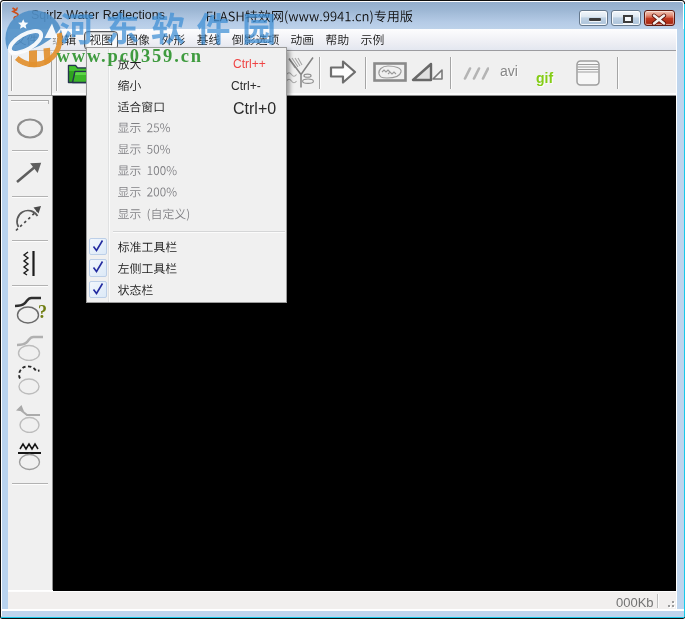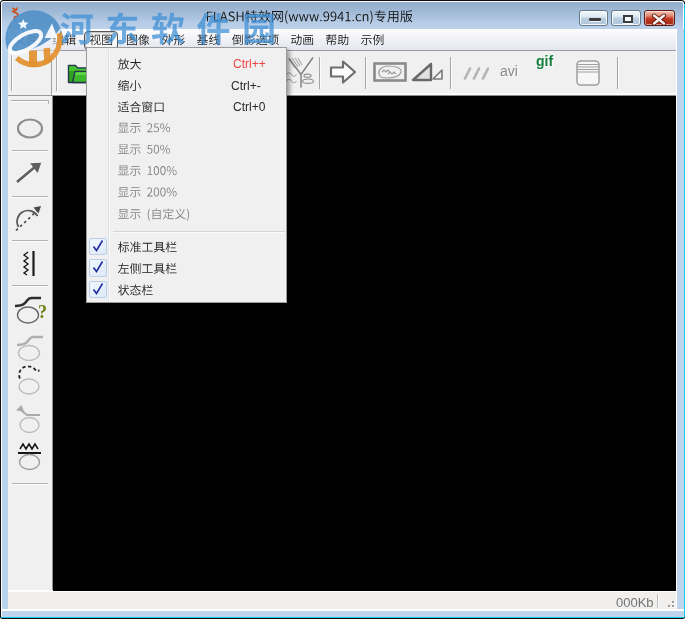--- a/index.html
+++ b/index.html
@@ -14,20 +14,21 @@
 <div class="ab" style="left:2px;top:29px;width:6px;height:582px;background:#b9d3ee"></div>
 
 <div class="ab" style="left:677px;top:29px;width:6.5px;height:582px;background:#bfd5ed"></div>
 
 <div class="ab" style="left:683.5px;top:4px;width:1px;height:613px;background:#18c8e8"></div>
 
 <div class="ab" style="left:2px;top:609px;width:682px;height:2px;background:#fff"></div>
 <div class="ab" style="left:2px;top:611px;width:682px;height:5.5px;background:#bfd4ed"></div>
 <div class="ab" style="left:1px;top:616.5px;width:683px;height:1.5px;background:#18c8e8"></div>
 
+<div class="ab" style="left:31px;top:7.5px;font-size:12.4px;color:#1a1a1a;letter-spacing:0.1px">Sqirlz Water Reflections</div>
 <svg class="ab" style="left:0;top:0;overflow:visible" width="1" height="1">
       <path transform="translate(205.67,21.18) scale(0.013050,-0.013050)" d="M102 0L185 0L185 334L467 334L467 404L185 404L185 662L518 662L518 732L102 732ZM648 0L1055 0L1055 70L731 70L731 732L648 732ZM1088 0L1171 0L1245 230L1519 230L1592 0L1680 0L1429 732L1338 732ZM1267 296L1305 415C1332 498 1356 577 1380 663L1384 663C1409 577 1432 498 1460 415L1498 296ZM1987 -13C2138 -13 2232 77 2232 192C2232 302 2166 351 2081 388L1975 433C1919 457 1853 485 1853 560C1853 629 1909 672 1995 672C2064 672 2119 645 2163 602L2208 655C2158 707 2083 745 1995 745C1865 745 1769 665 1769 554C1769 447 1850 397 1918 368L2024 321C2094 290 2149 265 2149 185C2149 111 2088 60 1988 60C1910 60 1836 96 1783 153L1734 96C1796 29 1883 -13 1987 -13ZM2378 0L2461 0L2461 350L2814 350L2814 0L2897 0L2897 732L2814 732L2814 422L2461 422L2461 732L2378 732ZM3456 214C3505 165 3559 96 3581 49L3634 84C3610 130 3556 197 3506 245ZM3642 839L3642 727L3443 727L3443 664L3642 664L3642 530L3385 530L3385 467L3765 467L3765 342L3400 342L3400 279L3765 279L3765 7C3765 -7 3761 -11 3745 -12C3728 -13 3674 -13 3611 -11C3621 -30 3630 -59 3633 -78C3709 -78 3761 -77 3790 -67C3821 -56 3830 -36 3830 7L3830 279L3949 279L3949 342L3830 342L3830 467L3954 467L3954 530L3706 530L3706 664L3908 664L3908 727L3706 727L3706 839ZM3099 762C3090 636 3070 506 3039 422C3054 416 3081 401 3092 392C3108 439 3122 500 3133 566L3212 566L3212 316L3046 266L3061 199L3212 248L3212 -78L3276 -78L3276 269L3383 305L3378 367L3276 335L3276 566L3375 566L3375 631L3276 631L3276 837L3212 837L3212 631L3143 631C3148 670 3152 711 3156 751ZM4171 600C4138 523 4088 442 4036 386C4050 376 4074 355 4084 345C4136 405 4192 498 4229 583ZM4335 575C4379 522 4426 450 4445 402L4499 434C4479 480 4430 551 4386 602ZM4201 816C4230 778 4262 727 4277 691L4058 691L4058 630L4509 630L4509 691L4284 691L4336 716C4321 750 4288 801 4256 839ZM4138 363C4179 323 4222 277 4262 230C4206 132 4131 53 4039 -4C4053 -15 4077 -40 4087 -53C4173 6 4246 84 4305 178C4349 123 4386 69 4409 25L4463 68C4436 117 4391 177 4339 238C4368 295 4392 357 4412 424L4349 436C4334 384 4316 335 4294 289C4259 328 4223 366 4188 399ZM4651 592L4827 592C4806 452 4774 335 4723 238C4680 323 4649 419 4627 522ZM4645 840C4615 662 4565 491 4484 381C4498 370 4521 344 4530 332C4551 362 4570 395 4588 431C4613 337 4645 251 4685 175C4626 88 4546 20 4440 -30C4454 -42 4478 -68 4486 -81C4584 -30 4661 34 4720 115C4773 34 4837 -32 4915 -77C4926 -60 4947 -36 4963 -23C4881 19 4813 88 4759 174C4825 285 4866 422 4892 592L4951 592L4951 655L4669 655C4684 711 4697 770 4708 830ZM5193 542C5239 486 5289 420 5334 354C5294 246 5240 155 5169 87C5184 79 5211 59 5221 49C5285 115 5335 197 5375 293C5408 243 5436 196 5456 157L5501 200C5477 245 5442 301 5400 361C5429 443 5450 534 5467 633L5405 641C5393 564 5377 491 5356 423C5317 477 5275 531 5235 579ZM5483 542C5530 484 5578 417 5622 350C5582 240 5527 147 5452 79C5467 71 5493 51 5505 42C5570 107 5622 190 5662 287C5698 228 5729 172 5749 126L5797 164C5773 219 5734 287 5688 357C5716 440 5737 532 5753 631L5692 638C5680 561 5665 488 5645 421C5607 475 5567 528 5528 576ZM5088 778L5088 -76L5156 -76L5156 713L5844 713L5844 14C5844 -4 5837 -10 5819 -11C5800 -11 5736 -12 5668 -9C5679 -28 5690 -57 5695 -75C5784 -76 5837 -74 5868 -64C5899 -53 5911 -31 5911 14L5911 778ZM6238 -195L6288 -172C6202 -31 6159 139 6159 310C6159 481 6202 650 6288 792L6238 816C6146 666 6091 505 6091 310C6091 113 6146 -47 6238 -195ZM6509 0L6603 0L6683 300C6698 352 6710 402 6721 457L6726 457C6740 402 6750 353 6764 301L6846 0L6946 0L7094 540L7015 540L6933 219C6920 168 6910 120 6898 70L6894 70C6881 120 6869 168 6856 219L6768 540L6686 540L6598 219C6585 168 6573 120 6561 70L6556 70C6546 120 6535 168 6524 219L6439 540L6356 540ZM7301 0L7395 0L7475 300C7490 352 7502 402 7513 457L7518 457C7532 402 7542 353 7556 301L7638 0L7738 0L7886 540L7807 540L7725 219C7712 168 7702 120 7690 70L7686 70C7673 120 7661 168 7648 219L7560 540L7478 540L7390 219C7377 168 7365 120 7353 70L7348 70C7338 120 7327 168 7316 219L7231 540L7148 540ZM8093 0L8187 0L8267 300C8282 352 8294 402 8305 457L8310 457C8324 402 8334 353 8348 301L8430 0L8530 0L8678 540L8599 540L8517 219C8504 168 8494 120 8482 70L8478 70C8465 120 8453 168 8440 219L8352 540L8270 540L8182 219C8169 168 8157 120 8145 70L8140 70C8130 120 8119 168 8108 219L8023 540L7940 540ZM8840 -13C8873 -13 8901 13 8901 51C8901 91 8873 117 8840 117C8806 117 8778 91 8778 51C8778 13 8806 -13 8840 -13ZM9205 -13C9341 -13 9468 99 9468 400C9468 629 9366 745 9225 745C9113 745 9019 649 9019 509C9019 358 9097 279 9219 279C9283 279 9344 315 9391 370C9384 135 9299 55 9203 55C9155 55 9110 76 9079 112L9033 60C9073 18 9127 -13 9205 -13ZM9390 441C9339 369 9282 340 9232 340C9141 340 9096 408 9096 509C9096 611 9152 681 9225 681C9324 681 9381 595 9390 441ZM9754 -13C9890 -13 10017 99 10017 400C10017 629 9915 745 9774 745C9662 745 9568 649 9568 509C9568 358 9646 279 9768 279C9832 279 9893 315 9940 370C9933 135 9848 55 9752 55C9704 55 9659 76 9628 112L9582 60C9622 18 9676 -13 9754 -13ZM9939 441C9888 369 9831 340 9781 340C9690 340 9645 408 9645 509C9645 611 9701 681 9774 681C9873 681 9930 595 9939 441ZM10412 0L10489 0L10489 204L10589 204L10589 269L10489 269L10489 732L10402 732L10091 257L10091 204L10412 204ZM10412 269L10178 269L10355 531C10375 566 10395 603 10413 637L10418 637C10415 601 10412 543 10412 508ZM10711 0L11104 0L11104 69L10955 69L10955 732L10892 732C10855 709 10808 693 10744 682L10744 629L10875 629L10875 69L10711 69ZM11305 -13C11338 -13 11366 13 11366 51C11366 91 11338 117 11305 117C11271 117 11243 91 11243 51C11243 13 11271 -13 11305 -13ZM11743 -13C11808 -13 11870 14 11917 56L11881 111C11847 80 11801 55 11750 55C11646 55 11576 141 11576 269C11576 398 11651 485 11752 485C11797 485 11832 465 11864 436L11907 489C11869 524 11820 554 11749 554C11612 554 11492 450 11492 269C11492 91 11601 -13 11743 -13ZM12039 0L12121 0L12121 396C12177 453 12218 483 12275 483C12350 483 12382 437 12382 333L12382 0L12464 0L12464 343C12464 481 12412 554 12299 554C12225 554 12169 513 12117 461L12114 461L12106 540L12039 540ZM12641 -195C12733 -47 12788 113 12788 310C12788 505 12733 666 12641 816L12591 792C12677 650 12720 481 12720 310C12720 139 12677 -31 12591 -172ZM13312 840L13278 723L13019 723L13019 659L13258 659L13218 534L12939 534L12939 469L13196 469C13173 402 13151 340 13131 290L13184 289L13201 289L13601 289C13542 229 13463 152 13392 86C13320 114 13245 139 13179 158L13140 109C13293 63 13488 -19 13585 -78L13627 -21C13584 4 13525 32 13460 59C13553 149 13657 252 13730 326L13679 356L13667 352L13224 352L13265 469L13808 469L13808 534L13287 534L13327 659L13736 659L13736 723L13347 723L13379 830ZM14036 768L14036 404C14036 263 14026 86 13915 -39C13930 -47 13956 -70 13966 -83C14043 3 14078 119 14092 231L14352 231L14352 -69L14419 -69L14419 231L14699 231L14699 17C14699 -2 14692 -8 14673 -9C14653 -9 14585 -10 14512 -8C14522 -26 14533 -55 14536 -73C14631 -74 14689 -73 14721 -62C14754 -51 14765 -29 14765 17L14765 768ZM14102 703L14352 703L14352 534L14102 534ZM14699 703L14699 534L14419 534L14419 703ZM14102 470L14352 470L14352 294L14098 294C14101 332 14102 370 14102 404ZM14699 470L14699 294L14419 294L14419 470ZM14989 819L14989 420C14989 267 14980 89 14912 -41C14928 -49 14950 -69 14961 -81C15020 23 15041 154 15048 287L15194 287L15194 -77L15256 -77L15256 347L15050 347L15051 420L15051 499L15318 499L15318 559L15227 559L15227 841L15165 841L15165 559L15051 559L15051 819ZM15739 481C15716 362 15675 261 15622 179C15571 264 15534 367 15511 481ZM15366 769L15366 422C15366 273 15356 89 15279 -45C15295 -53 15320 -71 15333 -82C15418 60 15430 255 15430 422L15430 481L15456 481C15483 345 15524 224 15583 125C15528 57 15464 6 15393 -26C15407 -39 15425 -64 15434 -80C15504 -45 15567 5 15622 69C15669 6 15727 -44 15796 -80C15807 -63 15827 -39 15842 -26C15770 7 15710 57 15661 121C15733 225 15785 362 15810 535L15770 546L15759 544L15430 544L15430 715C15568 727 15720 747 15826 773L15783 830C15684 804 15512 781 15366 769Z" fill="#111111"></path>
     </svg>
 <svg class="ab" style="left:10.5px;top:6.5px" width="11" height="14" viewBox="0 0 11 14">
 <path d="M1.5 1 L5 3 L2 4.5 L6 6.5 C8 7.5 7 9.5 5 9.5 C3 9.5 2.5 11.5 4 13" stroke="#cc4f1c" stroke-width="1.7" fill="none"></path>
 <path d="M6.5 0.5 L5 3.2" stroke="#cc4f1c" stroke-width="1.4" fill="none"></path>
 </svg>
 <div class="ab" style="left:578.5px;top:9.5px;width:29.5px;height:16.5px;border:1px solid #65788c;border-radius:3px;background:linear-gradient(#f2f7fb,#dfe9f2 40%,#c0d2e4 50%,#b0c6dc 85%,#bccfe2);box-shadow:inset 0 0 0 1px rgba(255,255,255,0.85)"></div>
 <div class="ab" style="left:611px;top:9.5px;width:30px;height:16.5px;border:1px solid #65788c;border-radius:3px;background:linear-gradient(#f2f7fb,#dfe9f2 40%,#c0d2e4 50%,#b0c6dc 85%,#bccfe2);box-shadow:inset 0 0 0 1px rgba(255,255,255,0.85)"></div>
 <div class="ab" style="left:643.5px;top:9.5px;width:31px;height:16.5px;border:1px solid #5e1a10;border-radius:3px;background:linear-gradient(#f3c7b6 0%,#e2927d 30%,#d26048 46%,#c23a22 52%,#aa2c16 85%,#c24935);box-shadow:inset 0 0 0 1px rgba(255,255,255,0.45)"></div>
@@ -111,21 +112,21 @@
 <path d="M22 17 L31 17 L31 8 Z" fill="#f4f4f4" stroke="#7a7a7a" stroke-width="1.6" stroke-linejoin="round"></path>
 </svg>
 <div class="ab" style="left:450px;top:57px;width:1px;height:32px;background:#a5a5a5"></div>
     <div class="ab" style="left:451px;top:57px;width:1px;height:32px;background:#fcfcfc"></div>
 <svg class="ab" style="left:463px;top:66.5px" width="26" height="13" viewBox="0 0 26 13">
 <g stroke="#b4b4b4" stroke-width="2.6" fill="none" stroke-linecap="round">
 <path d="M7 1.5 L2 11.5 M16 1.5 L11 11.5 M25 1.5 L20 11.5"></path>
       </g>
     </svg>
 <div class="ab" style="left:500px;top:62.5px;font-size:14px;font-weight:normal;color:#878787;letter-spacing:0px;text-shadow:1px 1px 0 #fcfcfc">avi</div>
-<div class="ab" style="left:536px;top:53px;font-size:14px;font-weight:bold;color:#15803d;letter-spacing:0px;text-shadow:1px 1px 0 #fcfcfc">gif</div>
+<div class="ab" style="left:536px;top:70px;font-size:14px;font-weight:bold;color:#84cc16;letter-spacing:0px;text-shadow:1px 1px 0 #fcfcfc">gif</div>
 <svg class="ab" style="left:576px;top:60px" width="24" height="26" viewBox="0 0 24 26">
 <rect x="1" y="1" width="22" height="24" rx="3.5" fill="#f6f6f6" stroke="#9e9e9e" stroke-width="1.5"></rect>
 <path d="M1.5 4.5 h21 M1.5 7 h21 M1.5 9.5 h21 M1.5 12 h21" stroke="#9e9e9e" stroke-width="1"></path>
 </svg>
 <div class="ab" style="left:617px;top:57px;width:1px;height:32px;background:#a5a5a5"></div>
     <div class="ab" style="left:618px;top:57px;width:1px;height:32px;background:#fcfcfc"></div>
 <div class="ab" style="left:8px;top:96px;width:43.5px;height:494px;background:#f0f0f0"></div>
 <div class="ab" style="left:51.5px;top:96px;width:1px;height:494px;background:#8e8e8e"></div>
 <div class="ab" style="left:11px;top:99.5px;width:38px;height:1px;background:#aaaaaa"></div>
 <div class="ab" style="left:11px;top:100.5px;width:38px;height:1px;background:#fdfdfd"></div>
@@ -197,21 +198,21 @@
       <path transform="translate(117.68,68.60) scale(0.011900,-0.011900)" d="M209 822C229 780 252 722 261 685L323 707C312 741 289 797 267 840ZM45 675L45 611L167 611L167 401C167 257 152 96 27 -34C43 -46 65 -64 77 -78C211 64 231 234 231 401L231 410L377 410C370 128 362 28 345 6C338 -6 329 -8 315 -8C299 -8 260 -7 217 -3C227 -21 233 -48 235 -66C277 -69 320 -69 344 -66C370 -64 386 -56 402 -35C428 -1 434 109 441 440C442 450 442 473 442 473L231 473L231 611L490 611L490 675ZM621 588L820 588C799 454 767 342 717 248C671 344 639 456 617 578ZM616 839C585 666 529 499 448 393C463 381 489 357 500 344C528 382 554 428 577 478C601 368 634 268 678 183C618 96 538 28 431 -22C444 -36 464 -65 471 -80C573 -28 652 38 714 120C768 36 836 -31 922 -76C932 -59 954 -33 969 -20C879 22 809 92 754 181C819 290 860 424 887 588L960 588L960 651L641 651C658 708 672 767 684 828ZM1467 837C1466 758 1467 656 1451 548L1063 548L1063 480L1439 480C1398 287 1297 88 1044 -22C1062 -36 1084 -60 1095 -77C1346 37 1454 237 1501 436C1579 201 1711 16 1906 -76C1918 -57 1939 -29 1956 -14C1762 68 1628 253 1558 480L1941 480L1941 548L1522 548C1536 655 1537 756 1538 837Z" fill="#1f1f1f"></path>
     </svg>
 <div class="ab" style="left:233px;top:57.1px;font-size:12px;color:#ef4444">Ctrl++</div>
 <svg class="ab" style="left:0;top:0;overflow:visible" width="1" height="1">
       <path transform="translate(117.50,90.01) scale(0.011900,-0.011900)" d="M46 50L62 -13C145 18 252 60 355 99L344 156C233 115 122 74 46 50ZM63 424C77 431 100 437 214 450C173 383 135 329 119 309C90 272 69 246 49 244C56 227 66 198 69 184C86 196 115 205 317 255C315 269 313 293 314 310L161 276C231 366 300 476 359 587L305 617C288 581 269 544 249 509L131 498C190 586 248 698 293 807L233 834C193 713 120 582 98 548C76 514 60 490 42 486C50 469 60 438 63 424ZM560 404L560 -77L618 -77L618 -29L859 -29L859 -72L920 -72L920 404L734 404L763 511L934 511L934 567L545 567L545 511L696 511C690 476 681 437 673 404ZM592 821C606 796 622 766 634 740L369 740L369 581L431 581L431 683L885 683L885 595L949 595L949 740L703 740C690 770 668 810 647 841ZM474 612C448 506 390 374 315 290C326 280 344 259 352 247C376 273 398 303 419 336L419 -78L478 -78L478 447C501 497 520 549 534 597ZM618 165L859 165L859 26L618 26ZM618 220L618 349L859 349L859 220ZM1469 824L1469 17C1469 -3 1461 -9 1441 -10C1420 -11 1349 -11 1274 -9C1286 -28 1298 -60 1302 -79C1396 -79 1457 -77 1492 -66C1526 -55 1540 -34 1540 18L1540 824ZM1710 571C1797 428 1879 240 1902 122L1974 151C1948 271 1863 454 1774 595ZM1207 588C1181 453 1124 281 1034 174C1052 166 1081 150 1097 138C1189 250 1248 430 1281 576Z" fill="#1f1f1f"></path>
     </svg>
 <div class="ab" style="left:231px;top:78.5px;font-size:12px;color:#2a2a2a">Ctrl+-</div>
 <svg class="ab" style="left:0;top:0;overflow:visible" width="1" height="1">
       <path transform="translate(117.51,111.43) scale(0.011900,-0.011900)" d="M65 765C120 716 183 646 212 600L265 641C235 686 169 754 115 801ZM451 342L813 342L813 170L451 170ZM245 481L41 481L41 419L180 419L180 102C137 84 89 44 41 -5L83 -60C137 3 187 55 223 55C245 55 276 25 318 1C387 -39 473 -49 592 -49C687 -49 866 -44 940 -39C942 -20 952 11 959 28C862 18 712 11 593 11C483 11 398 17 334 54C292 78 268 99 245 108ZM387 398L387 114L880 114L880 398L667 398L667 531L952 531L952 591L667 591L667 729C752 741 831 756 891 773L858 830C739 792 523 768 349 754C356 739 364 716 366 700C439 704 521 711 600 720L600 591L305 591L305 531L600 531L600 398ZM1518 841C1417 686 1233 550 1042 475C1060 460 1079 435 1090 417C1144 440 1197 468 1248 500L1248 449L1753 449L1753 511L1265 511C1355 569 1438 640 1505 717C1626 589 1761 502 1920 425C1929 446 1950 470 1967 485C1803 557 1660 642 1545 766L1577 811ZM1198 322L1198 -76L1265 -76L1265 -18L1744 -18L1744 -73L1814 -73L1814 322ZM1265 45L1265 261L1744 261L1744 45ZM2370 673C2295 610 2186 558 2091 530L2127 479C2230 512 2339 572 2421 640ZM2580 634C2682 589 2811 518 2874 471L2918 514C2850 563 2721 630 2621 672ZM2435 574C2419 545 2392 504 2367 472L2167 472L2167 -80L2234 -80L2234 -36L2776 -36L2776 -75L2845 -75L2845 472L2438 472C2461 498 2485 529 2506 559ZM2234 16L2234 420L2776 420L2776 16ZM2365 225C2407 208 2453 186 2498 164C2432 123 2354 95 2278 79C2288 67 2301 48 2308 34C2393 55 2477 88 2548 137C2600 107 2647 77 2679 52L2715 92C2684 116 2640 143 2591 169C2639 211 2679 261 2705 322L2669 339L2658 337L2421 337C2432 355 2442 373 2450 391L2396 399C2374 350 2332 290 2274 244C2287 238 2305 223 2316 211C2345 236 2370 263 2391 291L2629 291C2607 254 2578 222 2543 195C2494 219 2444 242 2398 260ZM2430 826C2443 804 2457 777 2467 752L2079 752L2079 597L2146 597L2146 697L2850 697L2850 600L2920 600L2920 752L2547 752C2534 781 2516 816 2499 843ZM3131 732L3131 -53L3200 -53L3200 34L3801 34L3801 -47L3873 -47L3873 732ZM3200 102L3200 665L3801 665L3801 102Z" fill="#1f1f1f"></path>
     </svg>
-<div class="ab" style="left:233px;top:99.9px;font-size:12px;color:#2a2a2a">Ctrl+0</div>
+<div class="ab" style="left:233px;top:99.9px;font-size:16px;color:#2a2a2a">Ctrl+0</div>
 <svg class="ab" style="left:0;top:0;overflow:visible" width="1" height="1">
       <path transform="translate(117.50,132.19) scale(0.011900,-0.011900)" d="M238 572L764 572L764 462L238 462ZM238 734L764 734L764 625L238 625ZM173 789L173 407L832 407L832 789ZM823 326C789 263 727 176 680 121L733 95C780 150 838 230 881 300ZM127 296C170 232 220 143 243 91L298 118C275 169 223 256 181 319ZM574 365L574 33L420 33L420 365L357 365L357 33L42 33L42 -31L959 -31L959 33L638 33L638 365ZM1240 351C1196 236 1121 125 1037 53C1054 44 1085 24 1098 12C1179 89 1259 209 1309 332ZM1686 322C1760 226 1837 96 1864 12L1931 42C1901 127 1822 254 1747 348ZM1150 762L1150 696L1852 696L1852 762ZM1061 519L1061 453L1465 453L1465 13C1465 -3 1459 -8 1441 -9C1422 -10 1357 -9 1287 -7C1298 -28 1309 -57 1312 -77C1400 -77 1458 -76 1492 -66C1525 -54 1537 -34 1537 12L1537 453L1940 453L1940 519ZM2491 0L2945 0L2945 70L2734 70C2697 70 2653 67 2614 64C2793 233 2909 382 2909 531C2909 661 2829 745 2699 745C2608 745 2545 702 2486 638L2535 592C2576 641 2629 678 2690 678C2784 678 2829 614 2829 528C2829 401 2726 253 2491 48ZM3254 -13C3375 -13 3491 78 3491 237C3491 399 3392 471 3271 471C3225 471 3191 459 3157 440L3177 662L3455 662L3455 732L3105 732L3082 392L3127 364C3169 392 3201 408 3251 408C3346 408 3408 343 3408 234C3408 125 3336 55 3247 55C3160 55 3106 95 3064 138L3023 84C3072 35 3140 -13 3254 -13ZM3748 284C3848 284 3912 368 3912 516C3912 662 3848 745 3748 745C3648 745 3584 662 3584 516C3584 368 3648 284 3748 284ZM3748 335C3688 335 3647 398 3647 516C3647 634 3688 694 3748 694C3809 694 3849 634 3849 516C3849 398 3809 335 3748 335ZM3768 -13L3826 -13L4231 745L4173 745ZM4254 -13C4353 -13 4418 70 4418 219C4418 365 4353 448 4254 448C4154 448 4090 365 4090 219C4090 70 4154 -13 4254 -13ZM4254 38C4193 38 4152 100 4152 219C4152 337 4193 396 4254 396C4314 396 4355 337 4355 219C4355 100 4314 38 4254 38Z" fill="#7f7f83"></path>
     </svg>
 <svg class="ab" style="left:0;top:0;overflow:visible" width="1" height="1">
       <path transform="translate(117.50,153.59) scale(0.011900,-0.011900)" d="M238 572L764 572L764 462L238 462ZM238 734L764 734L764 625L238 625ZM173 789L173 407L832 407L832 789ZM823 326C789 263 727 176 680 121L733 95C780 150 838 230 881 300ZM127 296C170 232 220 143 243 91L298 118C275 169 223 256 181 319ZM574 365L574 33L420 33L420 365L357 365L357 33L42 33L42 -31L959 -31L959 33L638 33L638 365ZM1240 351C1196 236 1121 125 1037 53C1054 44 1085 24 1098 12C1179 89 1259 209 1309 332ZM1686 322C1760 226 1837 96 1864 12L1931 42C1901 127 1822 254 1747 348ZM1150 762L1150 696L1852 696L1852 762ZM1061 519L1061 453L1465 453L1465 13C1465 -3 1459 -8 1441 -9C1422 -10 1357 -9 1287 -7C1298 -28 1309 -57 1312 -77C1400 -77 1458 -76 1492 -66C1525 -54 1537 -34 1537 12L1537 453L1940 453L1940 519ZM2705 -13C2826 -13 2942 78 2942 237C2942 399 2843 471 2722 471C2676 471 2642 459 2608 440L2628 662L2906 662L2906 732L2556 732L2533 392L2578 364C2620 392 2652 408 2702 408C2797 408 2859 343 2859 234C2859 125 2787 55 2698 55C2611 55 2557 95 2515 138L2474 84C2523 35 2591 -13 2705 -13ZM3270 -13C3407 -13 3494 113 3494 369C3494 622 3407 745 3270 745C3132 745 3046 622 3046 369C3046 113 3132 -13 3270 -13ZM3270 53C3183 53 3124 152 3124 369C3124 583 3183 680 3270 680C3356 680 3415 583 3415 369C3415 152 3356 53 3270 53ZM3748 284C3848 284 3912 368 3912 516C3912 662 3848 745 3748 745C3648 745 3584 662 3584 516C3584 368 3648 284 3748 284ZM3748 335C3688 335 3647 398 3647 516C3647 634 3688 694 3748 694C3809 694 3849 634 3849 516C3849 398 3809 335 3748 335ZM3768 -13L3826 -13L4231 745L4173 745ZM4254 -13C4353 -13 4418 70 4418 219C4418 365 4353 448 4254 448C4154 448 4090 365 4090 219C4090 70 4154 -13 4254 -13ZM4254 38C4193 38 4152 100 4152 219C4152 337 4193 396 4254 396C4314 396 4355 337 4355 219C4355 100 4314 38 4254 38Z" fill="#7f7f83"></path>
     </svg>
 <svg class="ab" style="left:0;top:0;overflow:visible" width="1" height="1">
       <path transform="translate(117.50,174.99) scale(0.011900,-0.011900)" d="M238 572L764 572L764 462L238 462ZM238 734L764 734L764 625L238 625ZM173 789L173 407L832 407L832 789ZM823 326C789 263 727 176 680 121L733 95C780 150 838 230 881 300ZM127 296C170 232 220 143 243 91L298 118C275 169 223 256 181 319ZM574 365L574 33L420 33L420 365L357 365L357 33L42 33L42 -31L959 -31L959 33L638 33L638 365ZM1240 351C1196 236 1121 125 1037 53C1054 44 1085 24 1098 12C1179 89 1259 209 1309 332ZM1686 322C1760 226 1837 96 1864 12L1931 42C1901 127 1822 254 1747 348ZM1150 762L1150 696L1852 696L1852 762ZM1061 519L1061 453L1465 453L1465 13C1465 -3 1459 -8 1441 -9C1422 -10 1357 -9 1287 -7C1298 -28 1309 -57 1312 -77C1400 -77 1458 -76 1492 -66C1525 -54 1537 -34 1537 12L1537 453L1940 453L1940 519ZM2536 0L2929 0L2929 69L2780 69L2780 732L2717 732C2680 709 2633 693 2569 682L2569 629L2700 629L2700 69L2536 69ZM3270 -13C3407 -13 3494 113 3494 369C3494 622 3407 745 3270 745C3132 745 3046 622 3046 369C3046 113 3132 -13 3270 -13ZM3270 53C3183 53 3124 152 3124 369C3124 583 3183 680 3270 680C3356 680 3415 583 3415 369C3415 152 3356 53 3270 53ZM3819 -13C3956 -13 4043 113 4043 369C4043 622 3956 745 3819 745C3681 745 3595 622 3595 369C3595 113 3681 -13 3819 -13ZM3819 53C3732 53 3673 152 3673 369C3673 583 3732 680 3819 680C3905 680 3964 583 3964 369C3964 152 3905 53 3819 53ZM4297 284C4397 284 4461 368 4461 516C4461 662 4397 745 4297 745C4197 745 4133 662 4133 516C4133 368 4197 284 4297 284ZM4297 335C4237 335 4196 398 4196 516C4196 634 4237 694 4297 694C4358 694 4398 634 4398 516C4398 398 4358 335 4297 335ZM4317 -13L4375 -13L4780 745L4722 745ZM4803 -13C4902 -13 4967 70 4967 219C4967 365 4902 448 4803 448C4703 448 4639 365 4639 219C4639 70 4703 -13 4803 -13ZM4803 38C4742 38 4701 100 4701 219C4701 337 4742 396 4803 396C4863 396 4904 337 4904 219C4904 100 4863 38 4803 38Z" fill="#7f7f83"></path>
     </svg>
 <svg class="ab" style="left:0;top:0;overflow:visible" width="1" height="1">
@@ -257,12 +258,13 @@
 <path d="M24 41 L32 40.2 L32 57 L24 57 Z"></path>
 <path d="M38.5 38.5 L45 37.7 L46 54.5 L39.5 55.5 Z"></path>
 </g>
 <path d="M47 13.5 L52.5 28 L39.5 28 Z" fill="#fbfcfd" fill-opacity="0.95"></path>
 </g>
 <path d="M18.2 9.2 l1.5 3.3 3.6 0.35 -2.7 2.4 0.8 3.6 -3.2 -1.9 -3.2 1.9 0.8 -3.6 -2.7 -2.4 3.6 -0.35 Z" fill="#ffffff" fill-opacity="0.96"></path>
 </svg>
 <svg class="ab" style="left:0;top:0;overflow:visible" width="1" height="1">
       <path transform="translate(59.82,41.41) scale(0.034000,-0.034000)" d="M20 473C79 442 166 394 208 365L274 465C230 492 141 536 85 562ZM47 3L149 -78C209 20 272 134 325 239L237 319C177 203 101 78 47 3ZM65 750C124 716 207 666 248 635L316 726L316 674L776 674L776 64C776 42 768 35 744 34C718 34 629 33 550 38C569 5 591 -53 596 -88C708 -88 782 -86 831 -67C879 -47 897 -11 897 62L897 674L970 674L970 791L316 791L316 734C272 763 189 807 133 836ZM359 569L359 130L467 130L467 197L690 197L690 569ZM467 462L580 462L580 304L467 304ZM1572 260C1535 169 1469 76 1398 18C1427 0 1476 -38 1499 -59C1571 9 1646 119 1692 227ZM2004 212C2073 134 2156 26 2191 -43L2301 14C2262 84 2175 187 2105 261ZM1411 722L1411 607L1617 607C1587 557 1560 519 1545 501C1513 459 1491 435 1462 427C1478 392 1499 330 1506 305C1515 315 1569 321 1623 321L1829 321L1829 57C1829 43 1824 39 1807 39C1790 38 1736 39 1684 41C1702 7 1722 -47 1728 -82C1801 -82 1858 -79 1898 -59C1939 -39 1951 -6 1951 55L1951 321L2225 321L2226 437L1951 437L1951 565L1829 565L1829 437L1649 437C1688 488 1728 546 1766 607L2272 607L2272 722L1832 722C1848 752 1864 782 1878 812L1745 859C1726 812 1704 766 1681 722ZM3249 850C3231 697 3193 550 3126 459C3152 444 3202 409 3222 391C3260 446 3291 518 3316 600L3522 600C3511 537 3498 474 3487 430L3583 407C3606 480 3631 592 3650 692L3570 711L3552 707L3342 707C3351 748 3358 791 3364 834ZM3325 509L3325 462C3325 335 3308 136 3114 -10C3142 -28 3184 -66 3203 -91C3298 -17 3355 70 3389 156C3431 49 3492 -36 3582 -89C3598 -58 3635 -12 3661 12C3538 71 3469 205 3435 360C3438 396 3439 429 3439 459L3439 509ZM2763 310C2772 319 2811 325 2846 325L2941 325L2941 218C2852 206 2769 195 2706 188L2731 67L2941 101L2941 -87L3048 -87L3048 119L3163 139L3157 248L3048 233L3048 325L3147 325L3148 433L3048 433L3048 572L2941 572L2941 433L2873 433C2899 492 2925 558 2949 628L3157 628L3157 741L2985 741L3007 825L2891 848C2884 812 2876 776 2867 741L2720 741L2720 628L2834 628C2813 563 2794 511 2784 490C2764 446 2748 419 2726 412C2739 384 2757 332 2763 310ZM4336 365L4336 248L4607 248L4607 -89L4728 -89L4728 248L4986 248L4986 365L4728 365L4728 538L4938 538L4938 656L4728 656L4728 837L4607 837L4607 656L4525 656C4535 694 4545 732 4553 771L4437 794C4415 672 4373 544 4319 465C4348 453 4399 425 4423 408C4445 444 4466 489 4485 538L4607 538L4607 365ZM4262 846C4212 703 4127 560 4038 470C4059 440 4092 375 4103 345C4123 367 4143 391 4163 417L4163 -88L4277 -88L4277 595C4315 665 4349 738 4376 810ZM5630 631L5630 536L6090 536L6090 631ZM5579 466L5579 368L5705 368C5695 264 5665 203 5553 164C5577 145 5605 103 5615 77C5760 131 5800 223 5812 368L5879 368L5879 222C5879 131 5897 100 5980 100C5996 100 6032 100 6049 100C6113 100 6138 132 6148 248C6120 254 6078 270 6058 286C6056 206 6052 194 6037 194C6029 194 6005 194 5999 194C5985 194 5983 198 5983 223L5983 368L6136 368L6136 466ZM5432 807L5432 -88L5552 -88L5552 -47L6165 -47L6165 -88L6290 -88L6290 807ZM5552 65L5552 695L6165 695L6165 65Z" fill="#3c8ed4" fill-opacity="0.72"></path>
     </svg>
+<div class="ab" style="left:56.5px;top:45.5px;font-family:'Liberation Serif',serif;font-weight:bold;font-size:18.5px;color:#3f9b3f;letter-spacing:1.85px">www.pc0359.cn</div>
 </div>
 </body></html>

